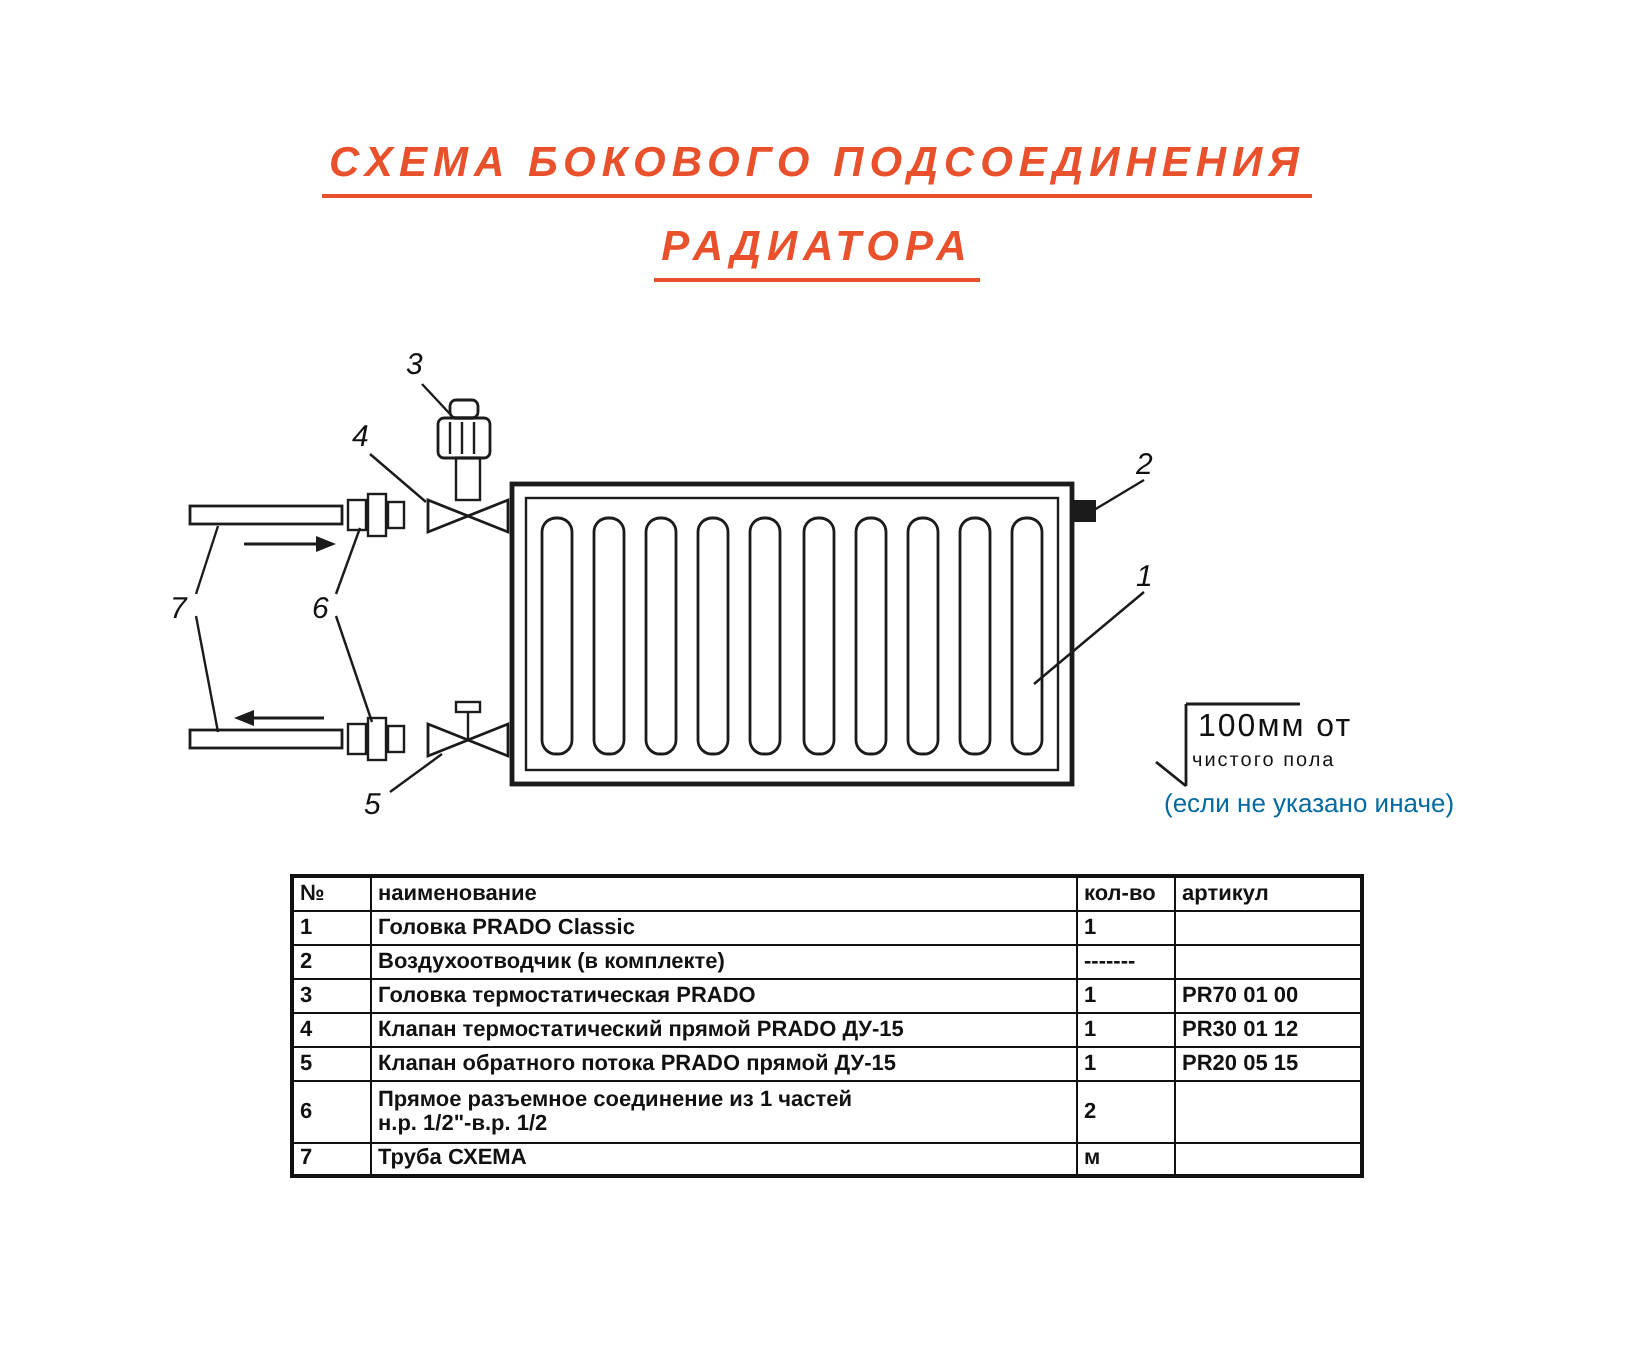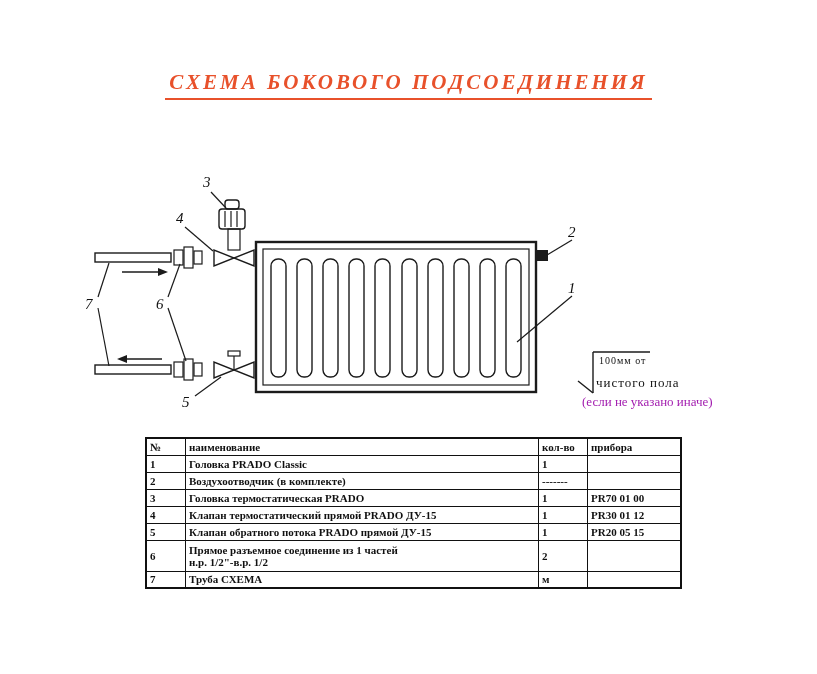--- a/index.html
+++ b/index.html
@@ -1,32 +1,32 @@
 <!DOCTYPE html>
 <html><head>
 <meta charset="utf-8">
 <style>
   html,body{margin:0;padding:0;background:#ffffff;}
   #page{position:relative;width:817px;height:674px;background:#ffffff;overflow:hidden;
-        font-family:Liberation Serif, serif;color:#1b1b1b;}
+        font-family:Liberation Sans, sans-serif;color:#1b1b1b;}
 
   .title-wrap{position:absolute;left:0;top:70px;width:817px;text-align:center;}
   .title-line{display:inline-block;font-size:21px;font-weight:bold;font-style:italic;
               letter-spacing:3px;color:#e8512b;border-bottom:2px solid #e8512b;
               padding:0 4px 3px 4px;}
   .title-wrap2{position:absolute;left:0;top:112px;width:817px;text-align:center;}
 
   .notes{position:absolute;left:281px;top:172px;font-size:12.5px;font-weight:bold;
          font-style:italic;line-height:1.4;color:#222;}
 
   .callout{position:absolute;font-size:15px;font-style:italic;color:#111;}
 
-  .floor-note1{position:absolute;left:599px;top:355px;font-size:10px;letter-spacing:1px;color:#111;}
-  .floor-note2{position:absolute;left:596px;top:375px;font-size:13px;letter-spacing:1px;color:#111;}
-  .floor-note3{position:absolute;left:582px;top:394px;font-size:13px;color:#a21caf;}
+  .floor-note1{position:absolute;left:599px;top:355px;font-size:16px;letter-spacing:1px;color:#111;}
+  .floor-note2{position:absolute;left:596px;top:375px;font-size:10px;letter-spacing:1px;color:#111;}
+  .floor-note3{position:absolute;left:582px;top:394px;font-size:13px;color:#0369a1;}
 
   svg{position:absolute;left:0;top:0;}
   .ln{stroke:#1b1b1b;stroke-width:1.2;fill:none;}
   .thick{stroke:#1b1b1b;stroke-width:2.4;fill:none;}
   .mid{stroke:#1b1b1b;stroke-width:1.4;fill:none;}
   .solid{fill:#1b1b1b;stroke:none;}
 
   table.bom{position:absolute;left:145px;top:437px;border-collapse:collapse;
             font-size:11px;font-weight:bold;color:#111;}
   table.bom td,table.bom th{border:1px solid #111;padding:0 3px;vertical-align:middle;
@@ -41,20 +41,23 @@
   .name2{display:block;font-weight:bold;}
 </style>
 </head>
 <body>
 
 <div id="page">
 
   <div class="title-wrap">
     <span class="title-line">СХЕМА БОКОВОГО ПОДСОЕДИНЕНИЯ</span>
   </div>
+  <div class="title-wrap2">
+    <span class="title-line">РАДИАТОРА</span>
+  </div>
 
 
   <svg width="817" height="674" viewBox="0 0 817 674">
 
     <g>
       <rect class="thick" x="256" y="242" width="280" height="150"></rect>
       <rect class="ln" x="263" y="249" width="266" height="136"></rect>
     </g>
 
     <g>
@@ -146,21 +149,21 @@
   <div class="floor-note1">100мм от</div>
   <div class="floor-note2">чистого пола</div>
   <div class="floor-note3">(если не указано иначе)</div>
 
   <table class="bom">
     <tbody>
         <tr class="r">
       <td class="c-num">№</td>
       <td class="c-name">наименование</td>
       <td class="c-qty">кол-во</td>
-      <td class="c-art">прибора</td>
+      <td class="c-art">артикул</td>
     </tr>
     <tr class="r">
       <td class="c-num">1</td>
       <td class="c-name">Головка PRADO Classic</td>
       <td class="c-qty">1</td>
       <td class="c-art"></td>
     </tr>
     <tr class="r">
       <td class="c-num">2</td>
       <td class="c-name">Воздухоотводчик (в комплекте)</td>

